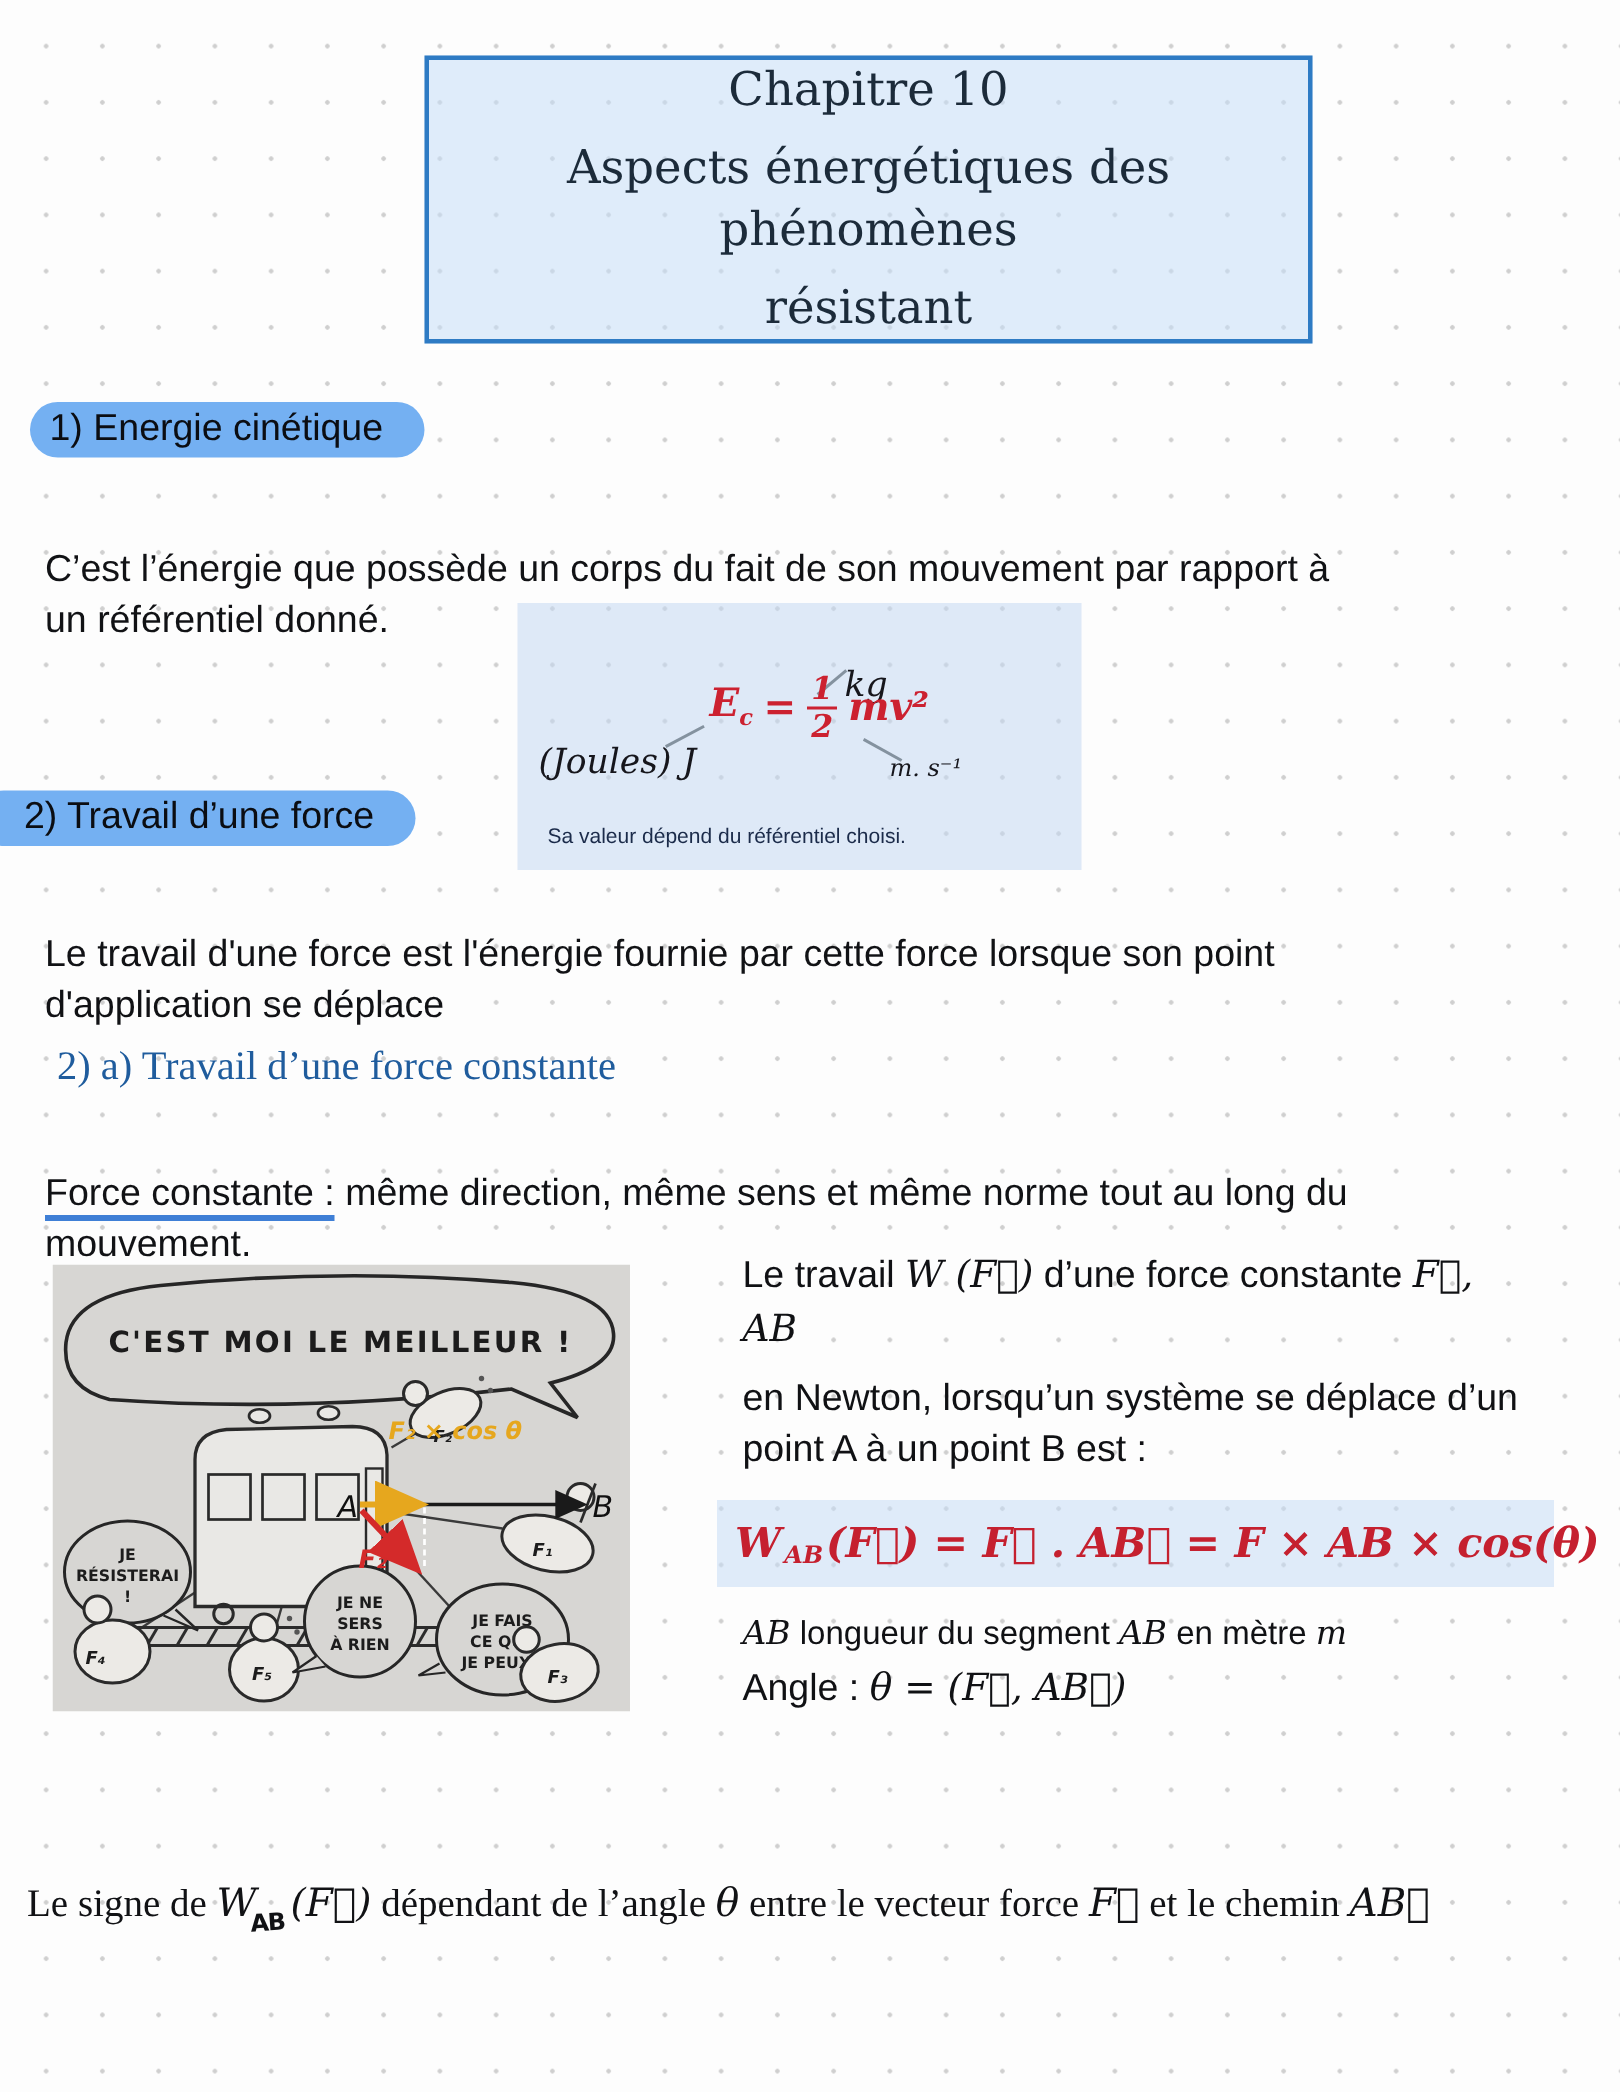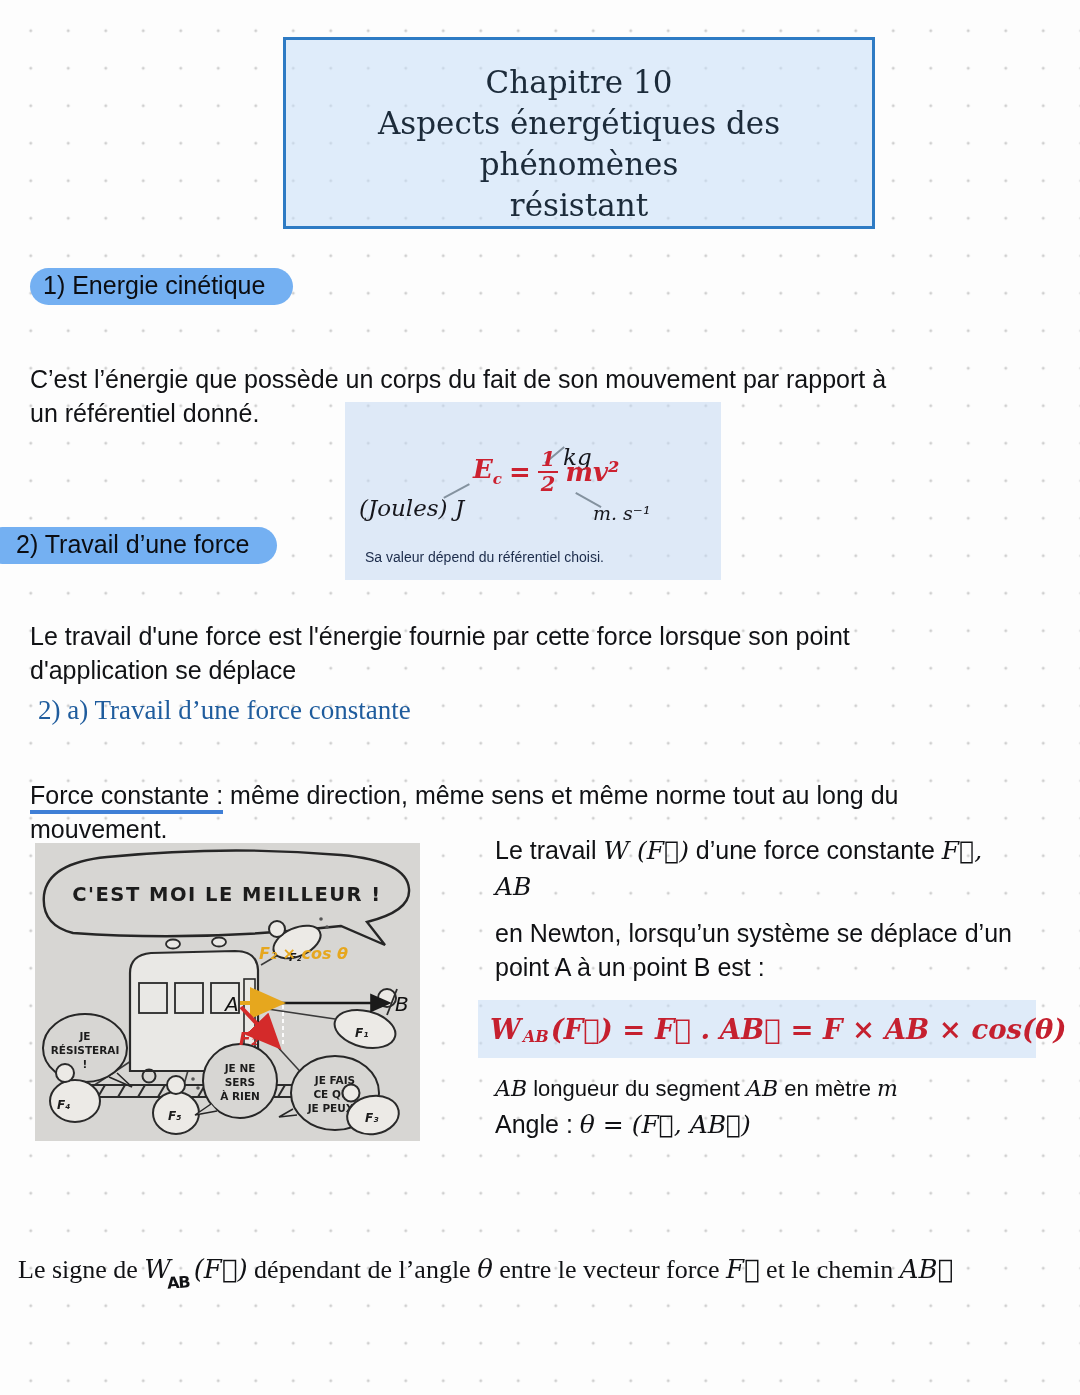--- a/index.html
+++ b/index.html
@@ -7,42 +7,42 @@
     position:relative;width:1080px;height:1395px;overflow:hidden;
     background-color:#fdfdfd;
     background-image:radial-gradient(circle,#cfcfcf 1.3px,transparent 1.7px);
     background-size:37.5px 37.5px;background-position:12px 12px;
     font-family:"Liberation Sans",sans-serif;color:#101114;
   }
   
   .title-box{
     position:absolute;left:283px;top:37px;width:586px;height:186px;
     border:3px solid #2e7bc4;background:rgba(199,222,248,0.55);
-    display:flex;flex-direction:column;align-items:center;justify-content:flex-end;
+    display:flex;flex-direction:column;align-items:center;justify-content:space-between;
     font-family:"DejaVu Serif",serif;color:#1c2b3a;font-size:31px;line-height:41px;
     text-align:center;
   }
   
   .pill{
     position:absolute;background:#74b0f2;border-radius:19px;
     font-size:25px;color:#0b0d12;padding:3px 28px 5px 13px;white-space:nowrap;
   }
-  .pill.s1{left:30px;top:268px;}
+  .pill.s1{left:20px;top:268px;}
   .pill.s2{left:-16px;top:527px;padding-left:32px;}
   .para{position:absolute;font-size:25px;line-height:34px;color:#111215;}
   .p1{left:30px;top:337px;width:880px;}
   .p2{left:30px;top:594px;width:940px;}
   .p3{left:30px;top:753px;width:980px;}
   .underl{border-bottom:4px solid #3f7fd6;padding-bottom:1px;}
   
   .fbox{position:absolute;left:345px;top:402px;width:376px;height:178px;background:rgba(196,216,242,0.55);}
   .fbox .math{font-family:"DejaVu Serif",serif;font-style:italic;}
   .unit-kg{position:absolute;left:218px;top:14px;font-size:23px;color:#16161c;margin-top:28px;}
   .unit-j{position:absolute;left:14px;top:93px;font-size:23px;color:#16161c;}
-  .unit-ms{position:absolute;left:248px;top:100px;font-size:19px;color:#16161c;}
+  .unit-ms{position:absolute;left:248px;top:100px;font-size:16px;color:#16161c;}
   .conn{position:absolute;height:1.6px;background:#84929f;}
   .conn.c1{left:197px;top:52px;width:25px;transform:rotate(-40deg);}
   .conn.c2{left:97px;top:88px;width:29px;transform:rotate(-28deg);}
   .conn.c3{left:229px;top:97px;width:29px;transform:rotate(29deg);}
   .ec{
     position:absolute;left:128px;top:46px;display:flex;align-items:center;gap:7px;
     color:#cc2130;font-family:"DejaVu Serif",serif;font-style:italic;font-weight:bold;
     font-size:26px;line-height:1;text-align:right;
   }
   .ec sub,.wsub{font-size:0.58em;font-style:italic;}

